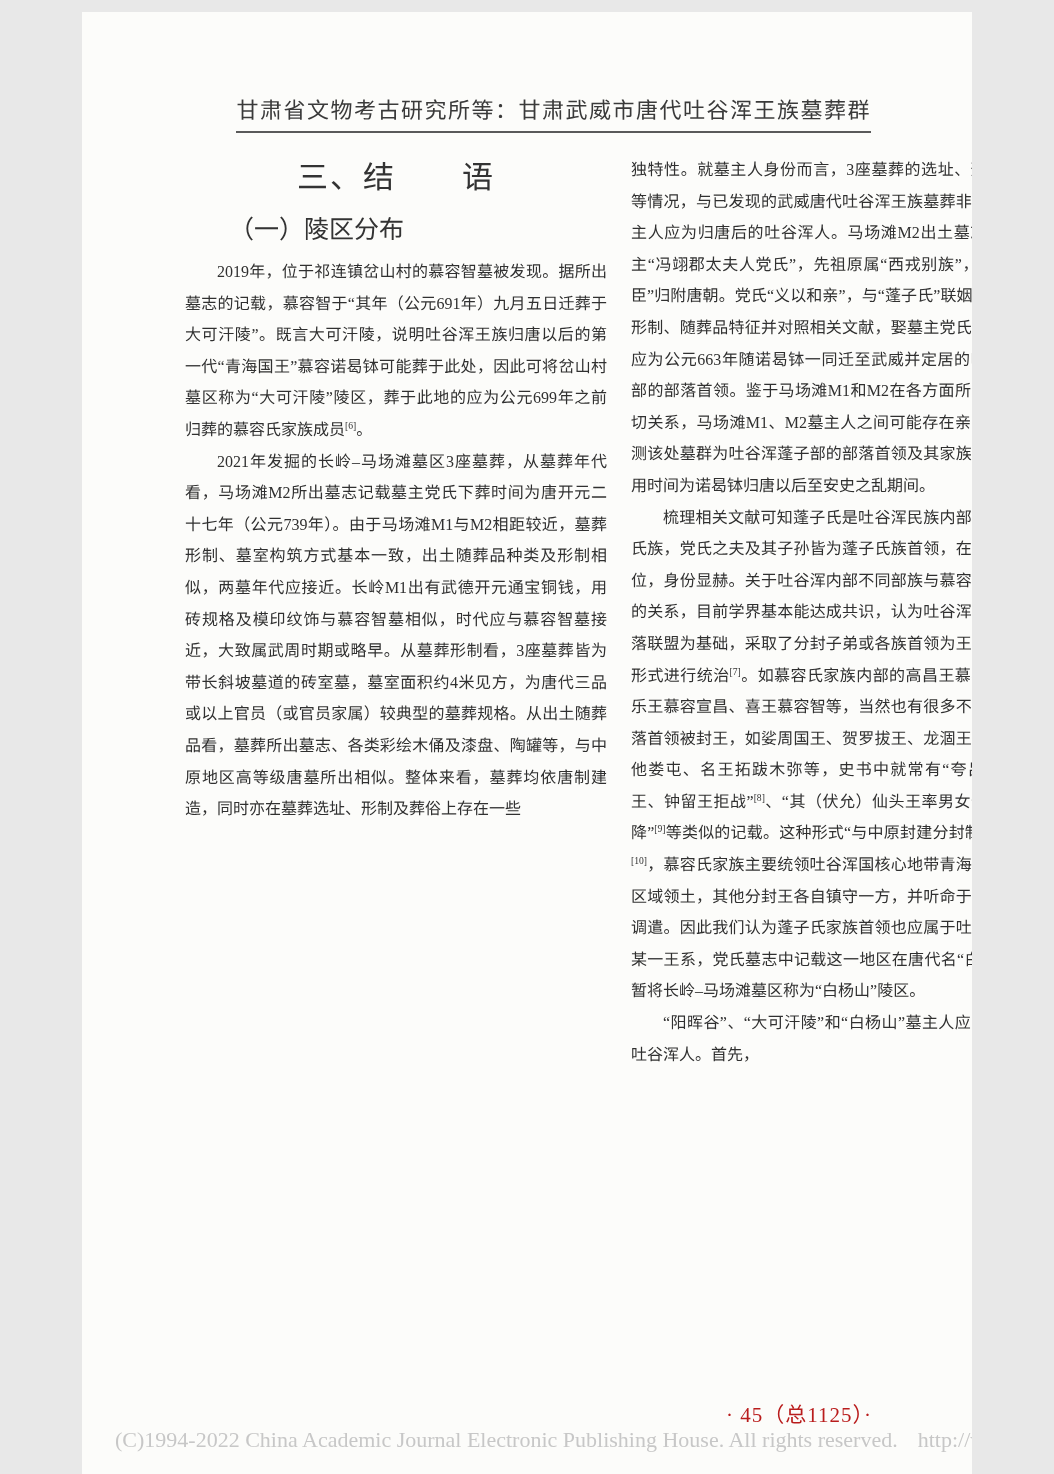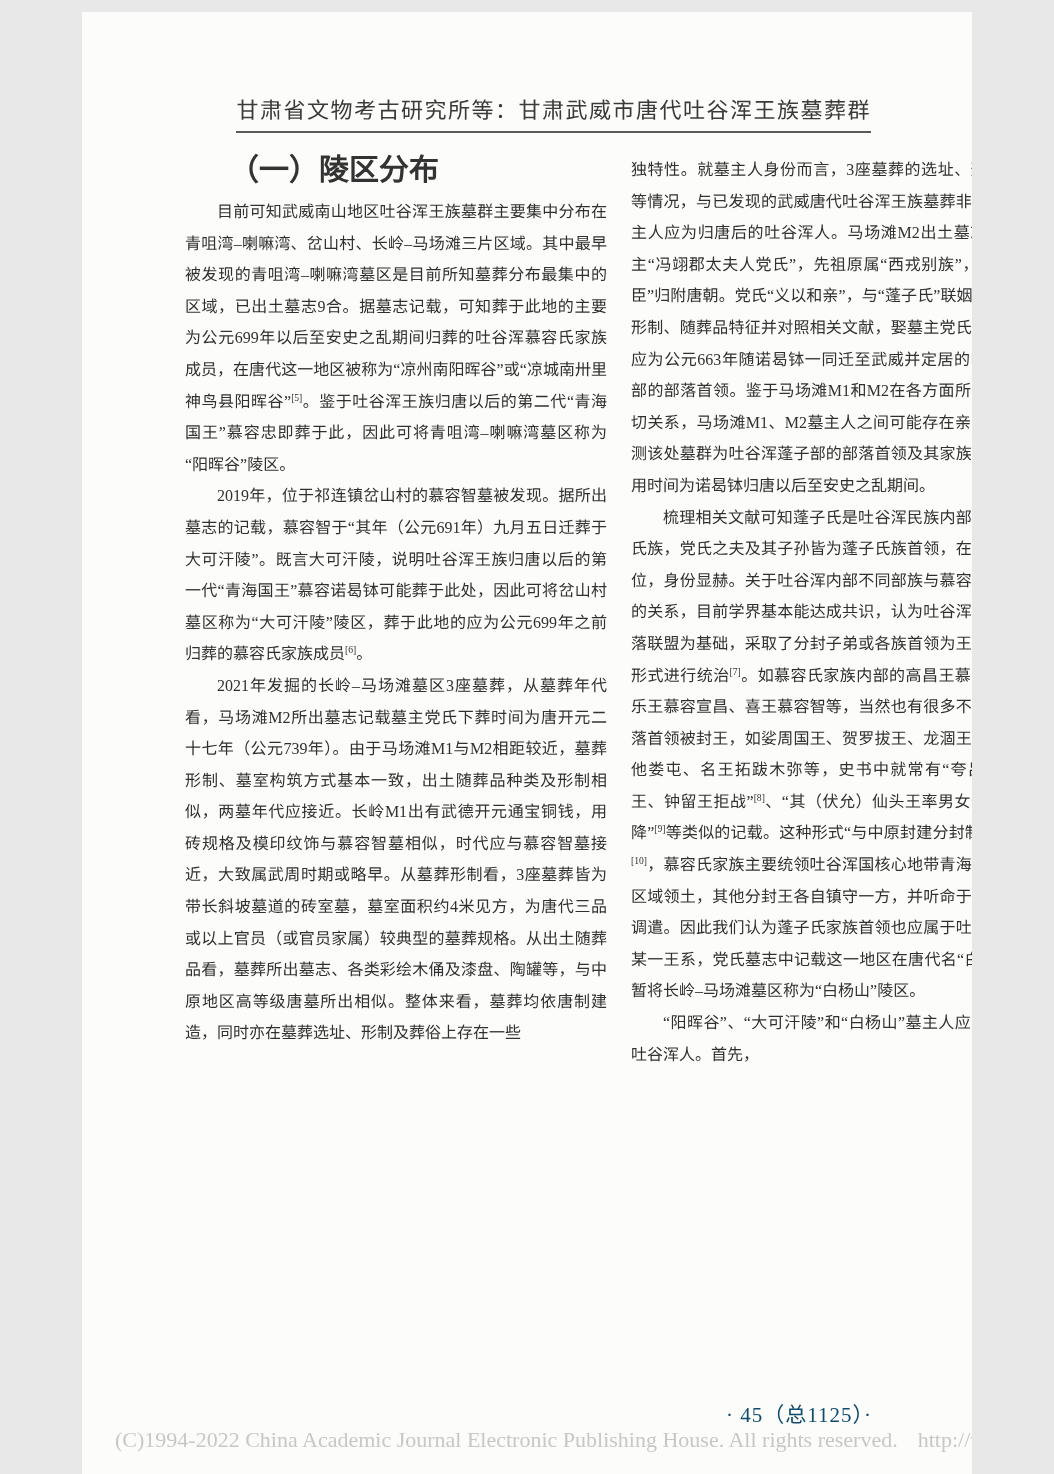--- a/index.html
+++ b/index.html
@@ -42,22 +42,22 @@
   .section-title {
     font-size: 31px;
     font-weight: 400;
     line-height: 38px;
     text-align: center;
     letter-spacing: 2px;
     margin: 5px 0 17px 0;
     color: #333;
   }
   .subheading {
-    font-size: 30px;
-    font-weight: 700;
+    font-size: 25px;
+    font-weight: 400;
     line-height: 32px;
     margin: 0 0 10px 0;
     padding-left: 44px;
     color: #333;
   }
   .para {
     font-size: 16px;
     line-height: 31.6px;
     text-align: justify;
     margin: 0;
@@ -68,21 +68,21 @@
     font-size: 0.6em;
     line-height: 0;
     vertical-align: super;
   }
   .page-number {
     position: absolute;
     top: 1386px;
     right: 100px;
     font-size: 21px;
     letter-spacing: 1px;
-    color: #0c4a6e;
+    color: #b91c1c;
   }
   .watermark {
     position: absolute;
     top: 1415px;
     left: 33px;
     right: 17px;
     display: flex;
     justify-content: space-between;
     align-items: baseline;
     font-size: 22px;
@@ -93,22 +93,22 @@
 </style>
 </head>
 <body>
 
 <div class="page">
 
   <div class="running-head">甘肃省文物考古研究所等：甘肃武威市唐代吐谷浑王族墓葬群</div>
 
   <div class="columns">
     <div class="column">
+      <h1 class="section-title">三、结　　语</h1>
       <h2 class="subheading">（一）陵区分布</h2>
-      <p class="para indent">目前可知武威南山地区吐谷浑王族墓群主要集中分布在青咀湾–喇嘛湾、岔山村、长岭–马场滩三片区域。其中最早被发现的青咀湾–喇嘛湾墓区是目前所知墓葬分布最集中的区域，已出土墓志9合。据墓志记载，可知葬于此地的主要为公元699年以后至安史之乱期间归葬的吐谷浑慕容氏家族成员，在唐代这一地区被称为“凉州南阳晖谷”或“凉城南卅里神鸟县阳晖谷”<sup>[5]</sup>。鉴于吐谷浑王族归唐以后的第二代“青海国王”慕容忠即葬于此，因此可将青咀湾–喇嘛湾墓区称为“阳晖谷”陵区。</p>
       <p class="para indent">2019年，位于祁连镇岔山村的慕容智墓被发现。据所出墓志的记载，慕容智于“其年（公元691年）九月五日迁葬于大可汗陵”。既言大可汗陵，说明吐谷浑王族归唐以后的第一代“青海国王”慕容诺曷钵可能葬于此处，因此可将岔山村墓区称为“大可汗陵”陵区，葬于此地的应为公元699年之前归葬的慕容氏家族成员<sup>[6]</sup>。</p>
       <p class="para indent">2021年发掘的长岭–马场滩墓区3座墓葬，从墓葬年代看，马场滩M2所出墓志记载墓主党氏下葬时间为唐开元二十七年（公元739年）。由于马场滩M1与M2相距较近，墓葬形制、墓室构筑方式基本一致，出土随葬品种类及形制相似，两墓年代应接近。长岭M1出有武德开元通宝铜钱，用砖规格及模印纹饰与慕容智墓相似，时代应与慕容智墓接近，大致属武周时期或略早。从墓葬形制看，3座墓葬皆为带长斜坡墓道的砖室墓，墓室面积约4米见方，为唐代三品或以上官员（或官员家属）较典型的墓葬规格。从出土随葬品看，墓葬所出墓志、各类彩绘木俑及漆盘、陶罐等，与中原地区高等级唐墓所出相似。整体来看，墓葬均依唐制建造，同时亦在墓葬选址、形制及葬俗上存在一些</p>
     </div>
     <div class="column">
       <p class="para">独特性。就墓主人身份而言，3座墓葬的选址、形制及殉牲等情况，与已发现的武威唐代吐谷浑王族墓葬非常一致，墓主人应为归唐后的吐谷浑人。马场滩M2出土墓志表明，墓主“冯翊郡太夫人党氏”，先祖原属“西戎别族”，后“屈膝称臣”归附唐朝。党氏“义以和亲”，与“蓬子氏”联姻。结合墓葬形制、随葬品特征并对照相关文献，娶墓主党氏的蓬子氏，应为公元663年随诺曷钵一同迁至武威并定居的吐谷浑蓬子部的部落首领。鉴于马场滩M1和M2在各方面所表现出的密切关系，马场滩M1、M2墓主人之间可能存在亲属关系。推测该处墓群为吐谷浑蓬子部的部落首领及其家族的墓地，使用时间为诺曷钵归唐以后至安史之乱期间。</p>
       <p class="para indent">梳理相关文献可知蓬子氏是吐谷浑民族内部很有名望的氏族，党氏之夫及其子孙皆为蓬子氏族首领，在唐朝官居高位，身份显赫。关于吐谷浑内部不同部族与慕容氏家族之间的关系，目前学界基本能达成共识，认为吐谷浑主要是以部落联盟为基础，采取了分封子弟或各族首领为王分而治之的形式进行统治<sup>[7]</sup>。如慕容氏家族内部的高昌王慕容孝隽、政乐王慕容宣昌、喜王慕容智等，当然也有很多不同姓氏的部落首领被封王，如娑周国王、贺罗拔王、龙涸王莫昌、赵王他娄屯、名王拓跋木弥等，史书中就常有“夸吕遣其广定王、钟留王拒战”<sup>[8]</sup>、“其（伏允）仙头王率男女十余万口来降”<sup>[9]</sup>等类似的记载。这种形式“与中原封建分封制实质相同”<sup>[10]</sup>，慕容氏家族主要统领吐谷浑国核心地带青海湖及其周边区域领土，其他分封王各自镇守一方，并听命于慕容氏可汗调遣。因此我们认为蓬子氏家族首领也应属于吐谷浑内部的某一王系，党氏墓志中记载这一地区在唐代名“白杨山”，可暂将长岭–马场滩墓区称为“白杨山”陵区。</p>
       <p class="para indent">“阳晖谷”、“大可汗陵”和“白杨山”墓主人应为归唐后的吐谷浑人。首先，</p>
     </div>
   </div>
 

